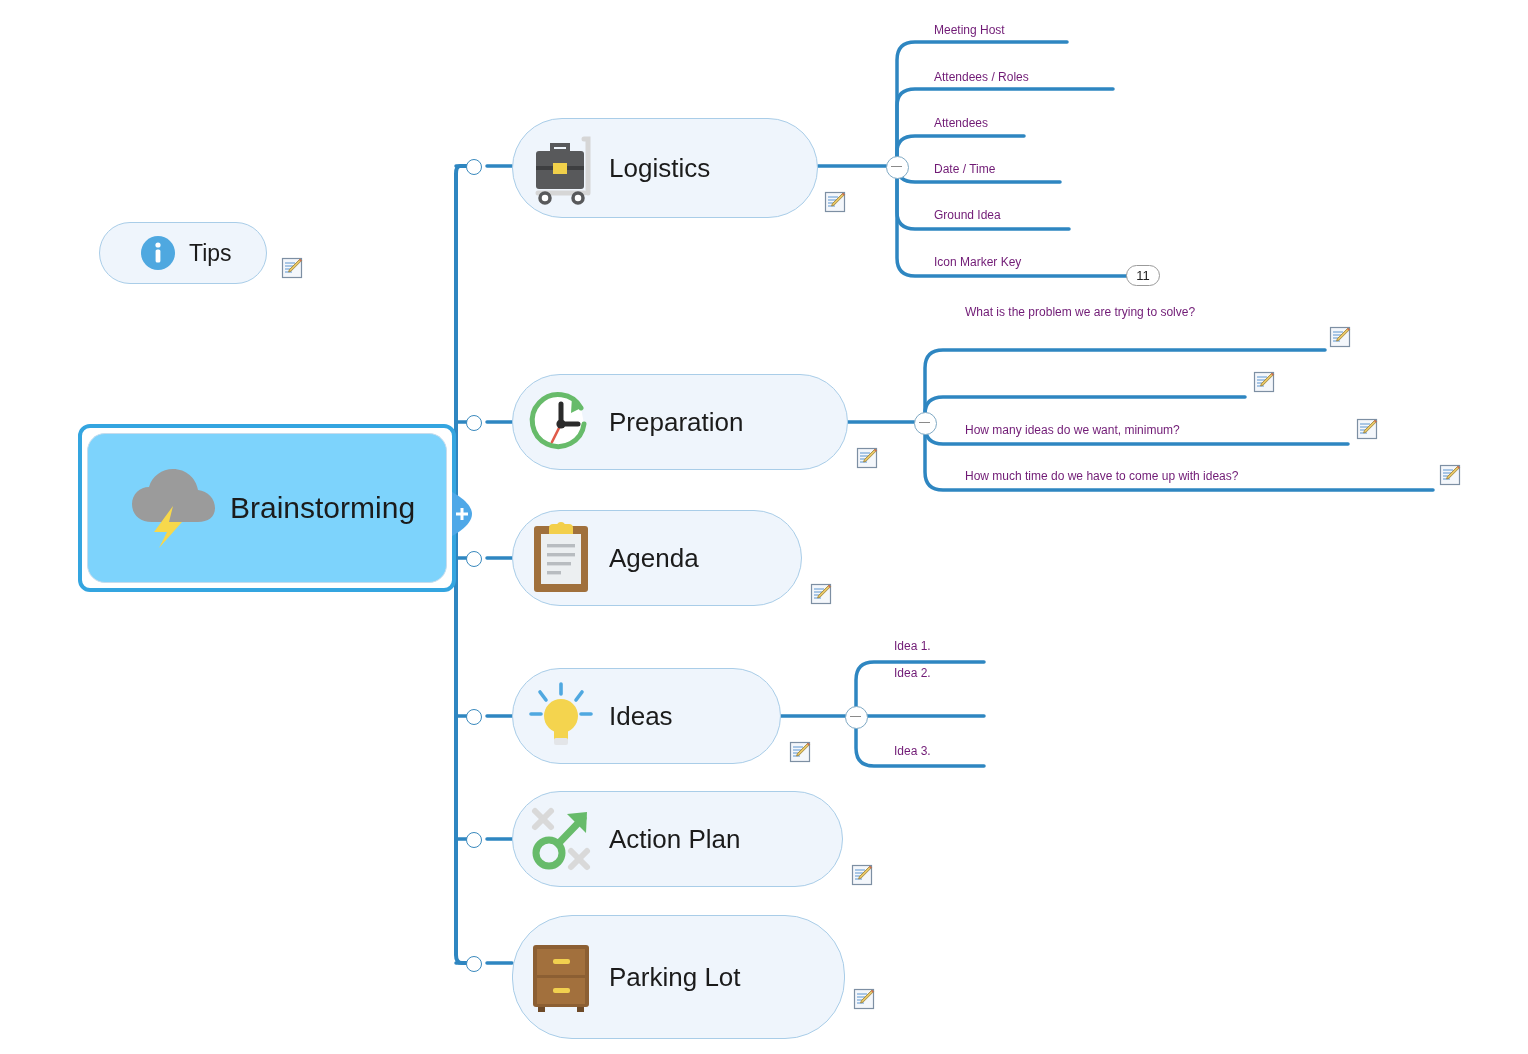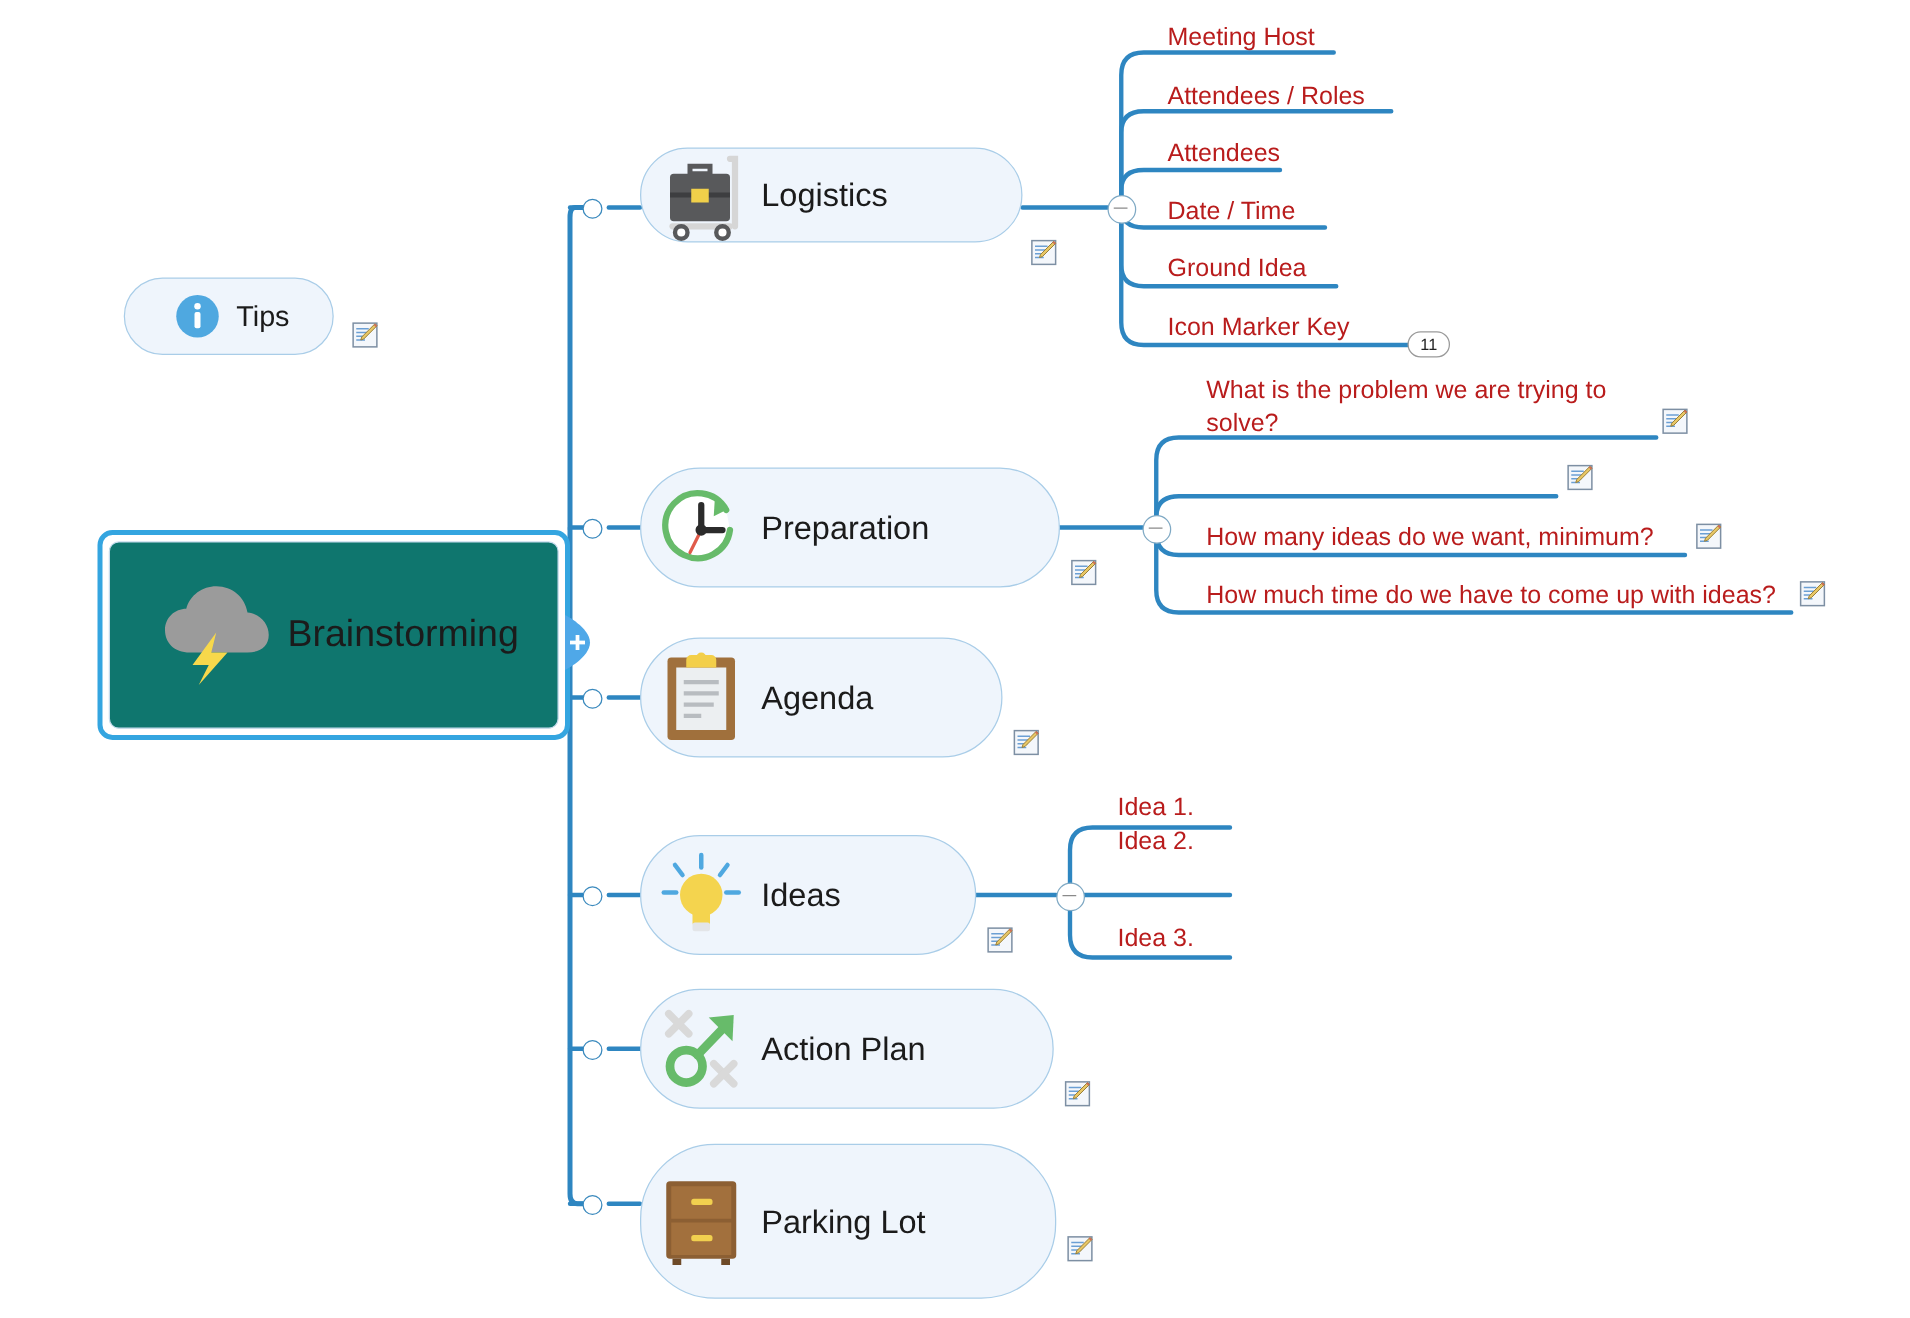--- a/index.html
+++ b/index.html
@@ -52,23 +52,23 @@
     box-sizing: border-box;
     border: 4px solid #34a5e0;
     border-radius: 12px;
     background: #ffffff;
     z-index: 6;
   }
   .root-inner {
     position: absolute;
     left: 5px; top: 5px; right: 5px; bottom: 5px;
     box-sizing: border-box;
-    background: #0f766e;
+    background: #7dd3fc;
     border: 1px solid #c7dced;
-    border-radius: 8px;
+    border-radius: 18px;
     display: flex;
     align-items: center;
   }
   .root-inner .label {
     font-size: 30px;
     color: #1b1b1b;
     margin-left: 14px;
   }
   .root-icon { margin-left: 42px; }
 
@@ -107,22 +107,22 @@
     height: 62px;
     border-radius: 40px;
     padding-left: 40px;
     padding-right: 34px;
   }
   .tips-node .label { font-size: 23px; margin-left: 13px; }
 
   
   .leaf {
     position: absolute;
-    color: #b91c1c;
-    font-size: 20px;
+    color: #701a75;
+    font-size: 12px;
     line-height: 27px;
     white-space: nowrap;
     z-index: 5;
   }
   .leaf.wrap { white-space: normal; }
 
   
   .toggle {
     position: absolute;
     width: 21px;
@@ -289,21 +289,21 @@
         <line x1="4" y1="6" x2="14" y2="6"></line>
           <line x1="4" y1="9" x2="14" y2="9"></line>
         <line x1="4" y1="12" x2="12" y2="12"></line>
           <line x1="4" y1="15" x2="11" y2="15"></line>
       </g>
       <path d="M19 2 L20.6 3.6 L10 14.2 L7.6 15 L8.4 12.6 Z" fill="#e8c766" stroke="#9a8038" stroke-width="0.8"></path>
       <path d="M19 2 L20.6 3.6 L19.6 4.6 L18 3 Z" fill="#d06a5a"></path>
     </svg>
   </div>
 
-  <div class="node branch" style="left:512px; top:118px; width:306px; height:76px;">
+  <div class="node branch" style="left:512px; top:118px; width:306px; height:100px;">
     <span class="icon-slot">
       <svg class="icon" width="78" height="78" viewBox="0 0 78 78" xmlns="http://www.w3.org/2000/svg">
         <path d="M62 10 L66 10 L66 64" stroke="#d6d6d6" stroke-width="5" fill="none" stroke-linecap="round"></path>
         <path d="M16 64 L62 64" stroke="#d6d6d6" stroke-width="5" fill="none" stroke-linecap="round"></path>
         <rect x="30" y="16" width="16" height="6" fill="none" stroke="#58595b" stroke-width="4"></rect>
         <rect x="14" y="22" width="48" height="38" rx="3" fill="#58595b"></rect>
         <rect x="14" y="37" width="48" height="4" fill="#3d3e40"></rect>
         <rect x="31" y="34" width="14" height="11" fill="#f0d04a"></rect>
         <circle cx="23" cy="69" r="5" fill="#ffffff" stroke="#58595b" stroke-width="3.5"></circle>
         <circle cx="56" cy="69" r="5" fill="#ffffff" stroke="#58595b" stroke-width="3.5"></circle>

